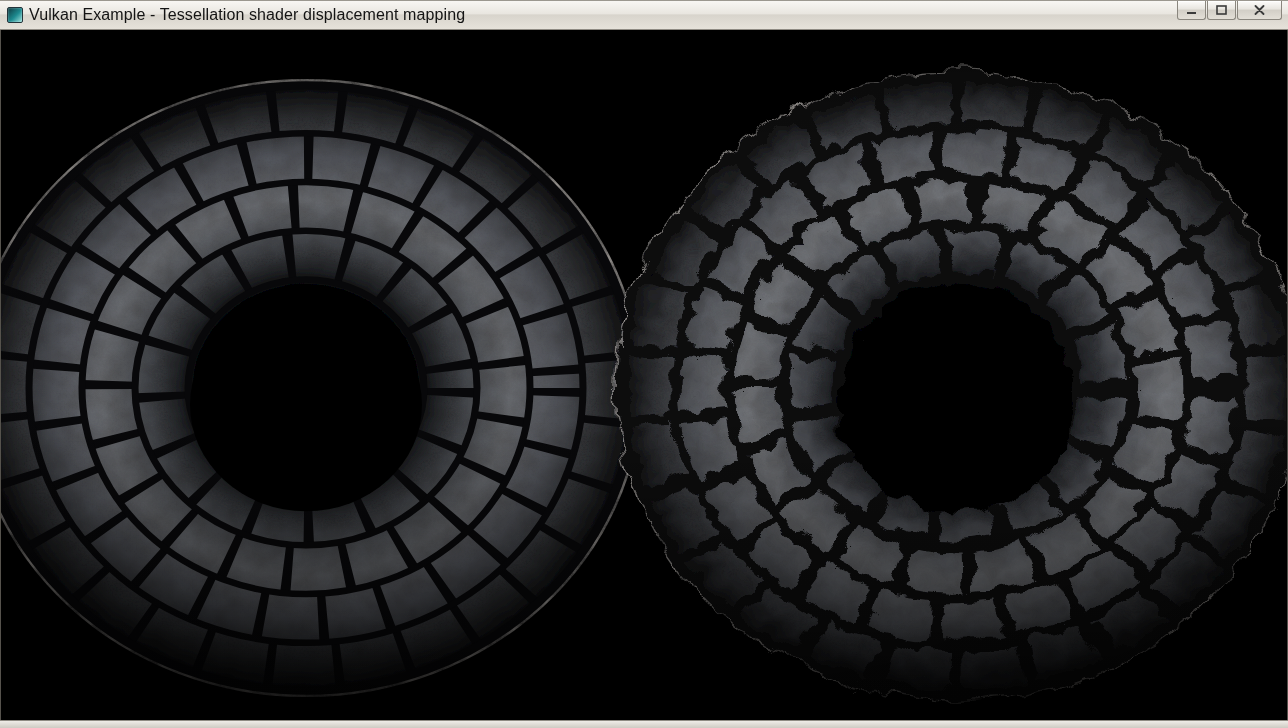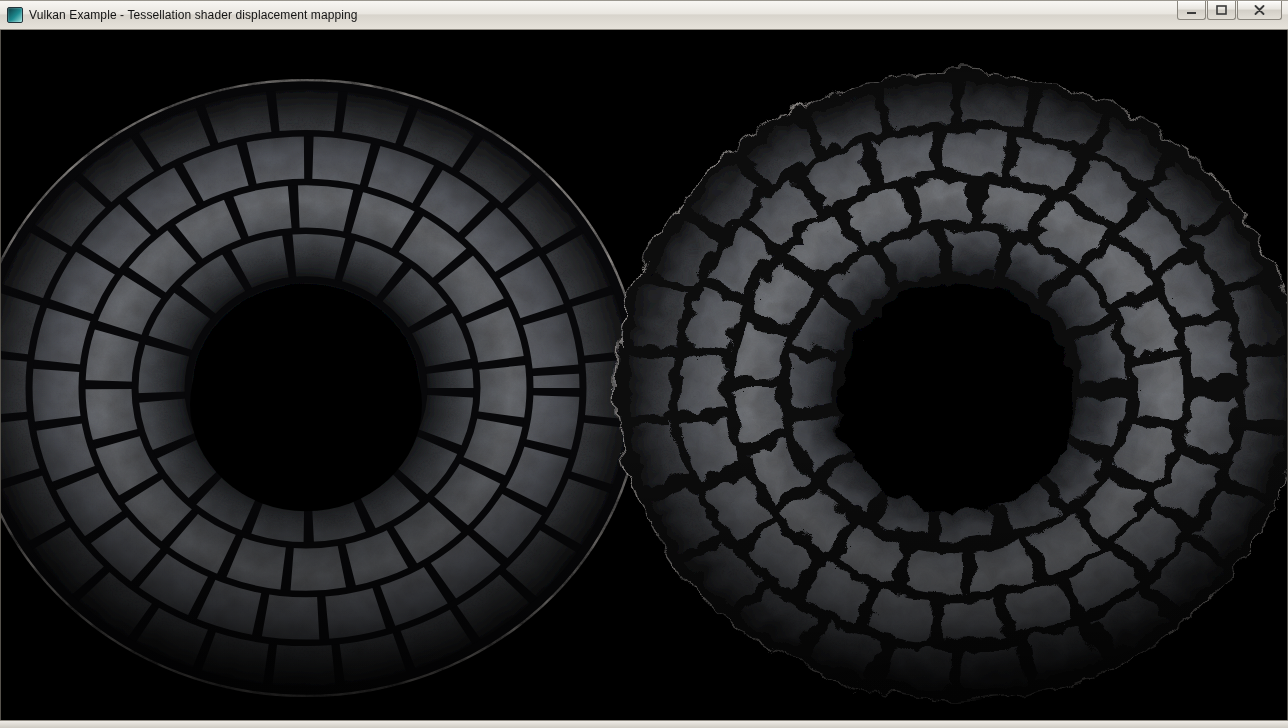--- a/index.html
+++ b/index.html
@@ -15,21 +15,21 @@
     border-bottom:1px solid #8f8b83;
     display:flex; align-items:center; padding-left:7px;
     user-select:none;
   }
   .app-icon {
     width:16px; height:16px; margin-right:6px; flex:0 0 16px;
     background:linear-gradient(135deg,#0f3a40 0%, #1d8a8f 55%, #9fe3de 100%);
     border:1px solid #23333a; border-radius:2px;
     box-shadow:inset 0 0 2px rgba(255,255,255,.5);
   }
-  .title-text { font-size:12px; color:#141414; letter-spacing:.1px; }
+  .title-text { font-size:16px; color:#141414; letter-spacing:.1px; }
 
   .win-controls { position:absolute; top:0; right:6px; display:flex; gap:1px; }
   .win-btn {
     height:19px; width:29px;
     border:1px solid #8a867e; border-top:none;
     border-radius:0 0 3px 3px;
     background:linear-gradient(#fdfcfb 0%, #e8e5df 45%, #d2cec6 50%, #e3dfd7 100%);
     box-shadow:inset 0 1px 0 rgba(255,255,255,.85);
     display:flex; align-items:center; justify-content:center;
     cursor:pointer; padding:0;

